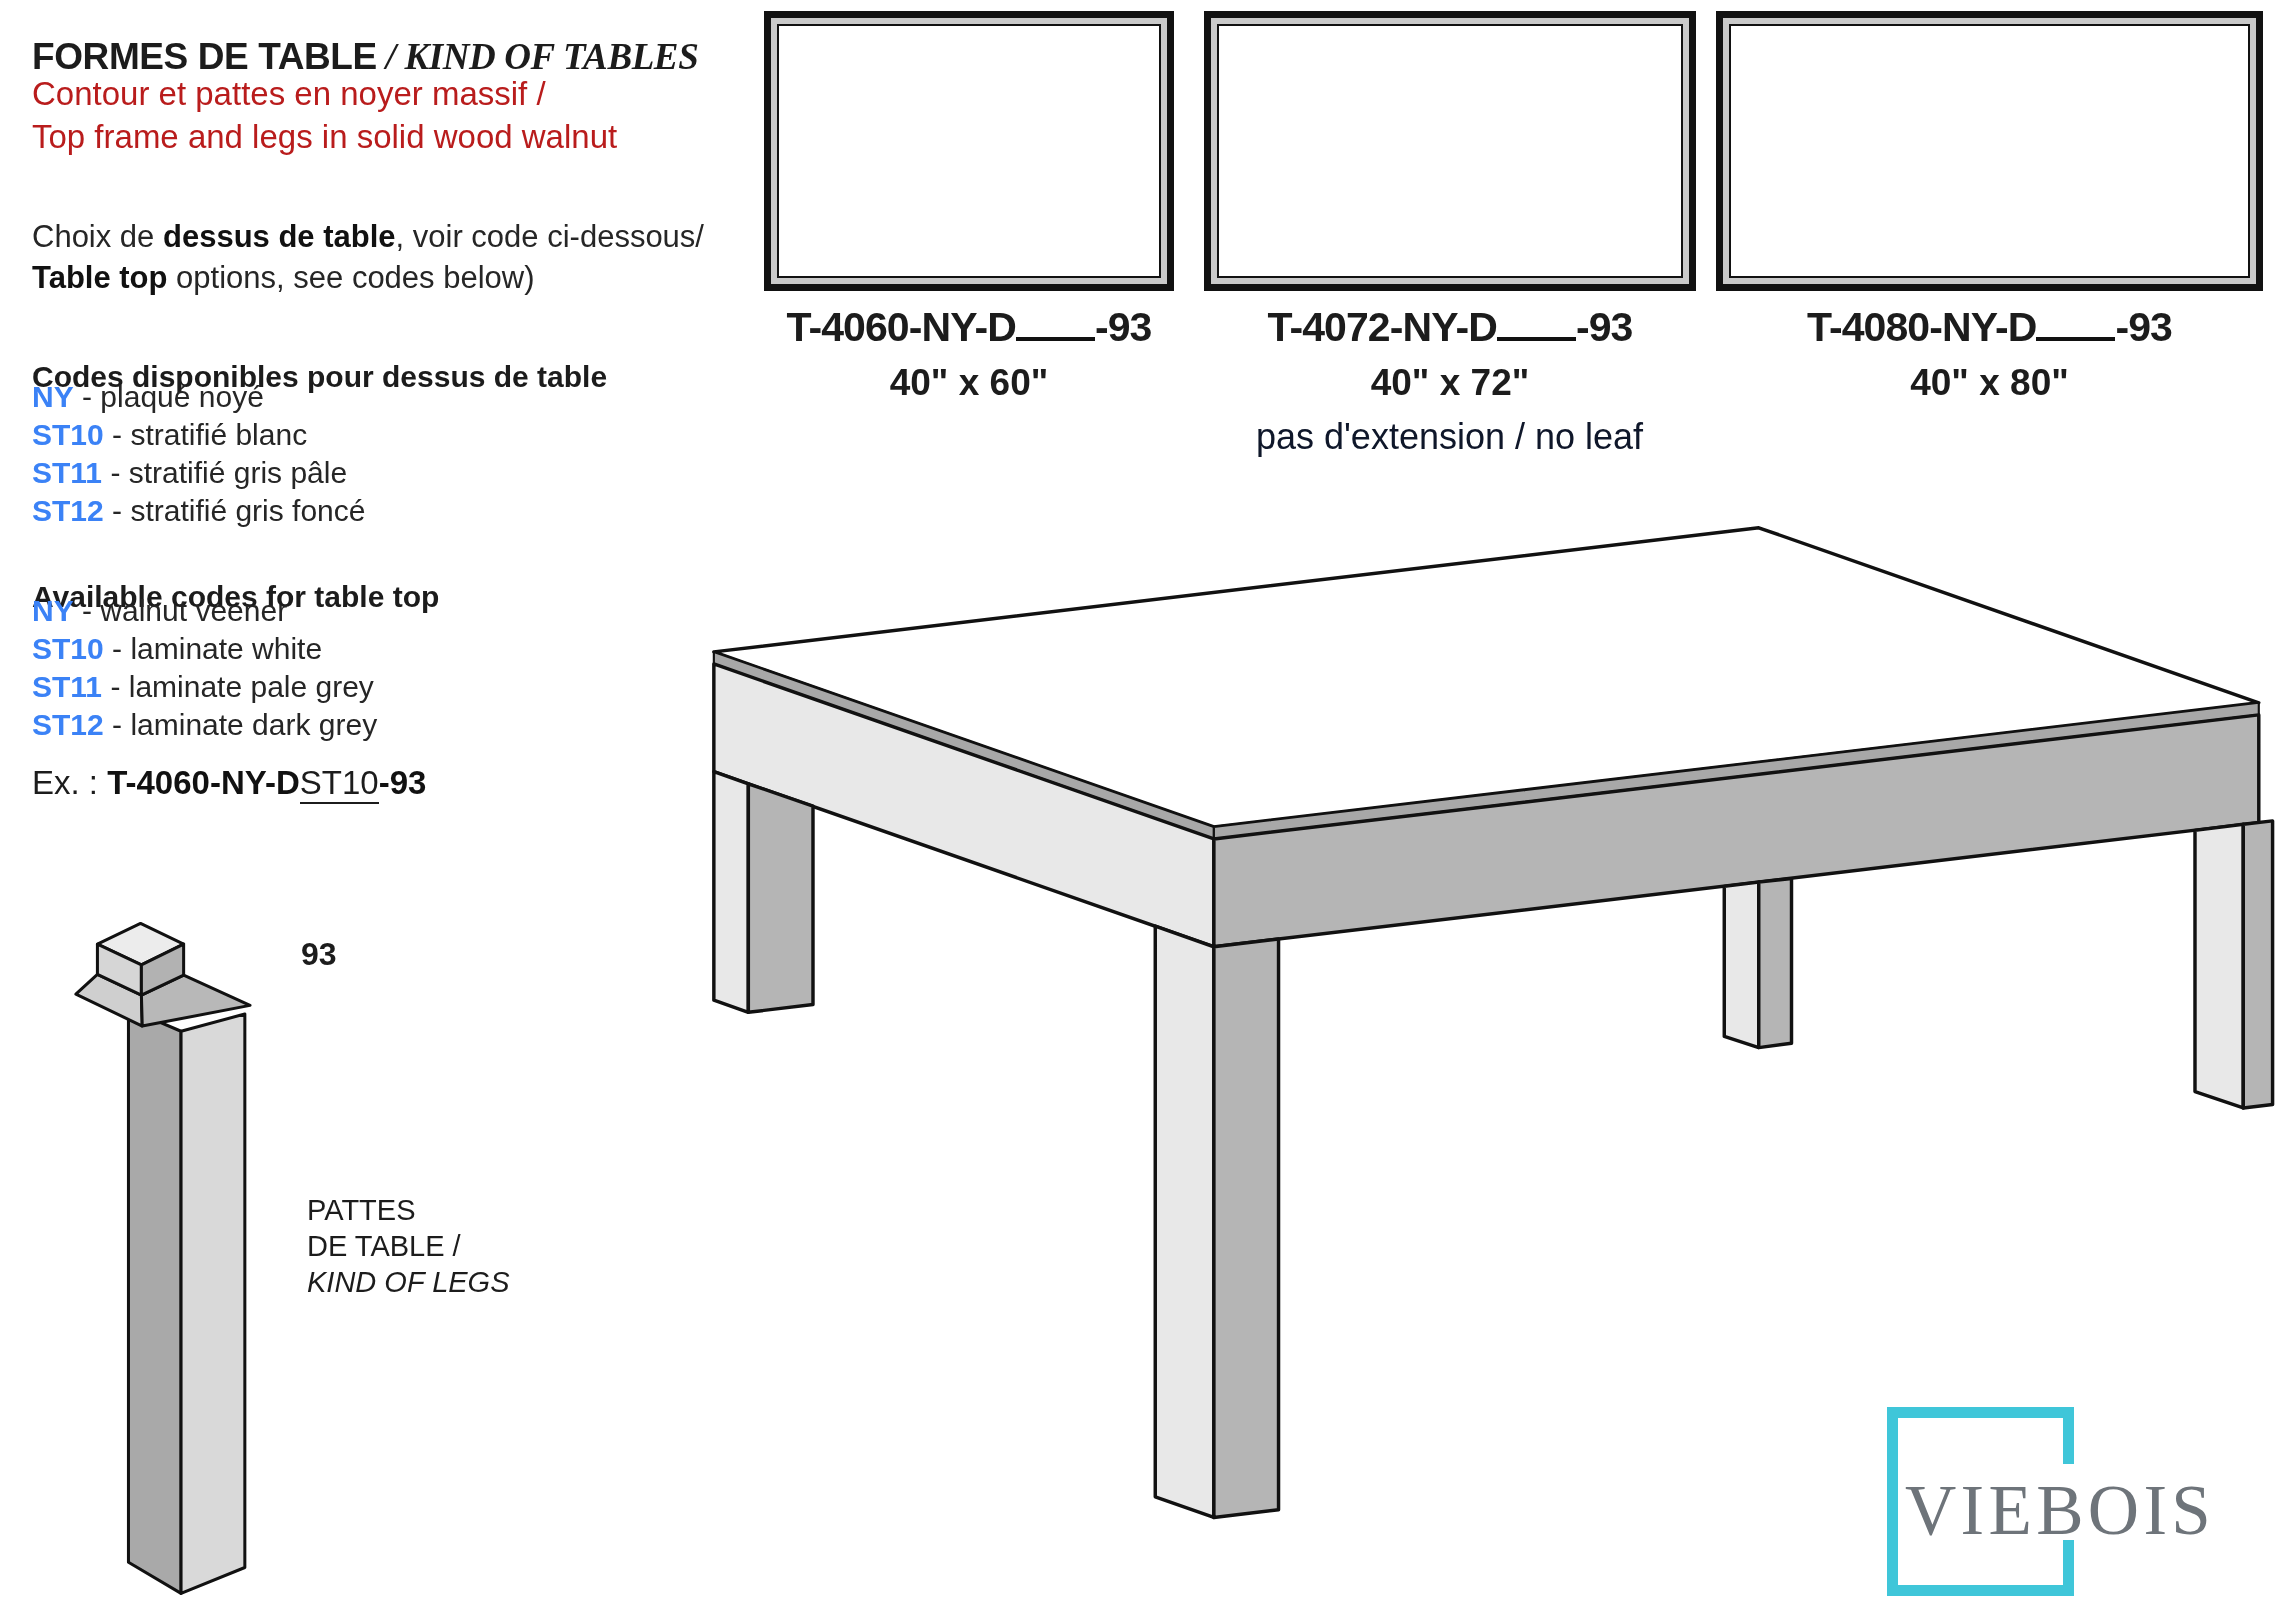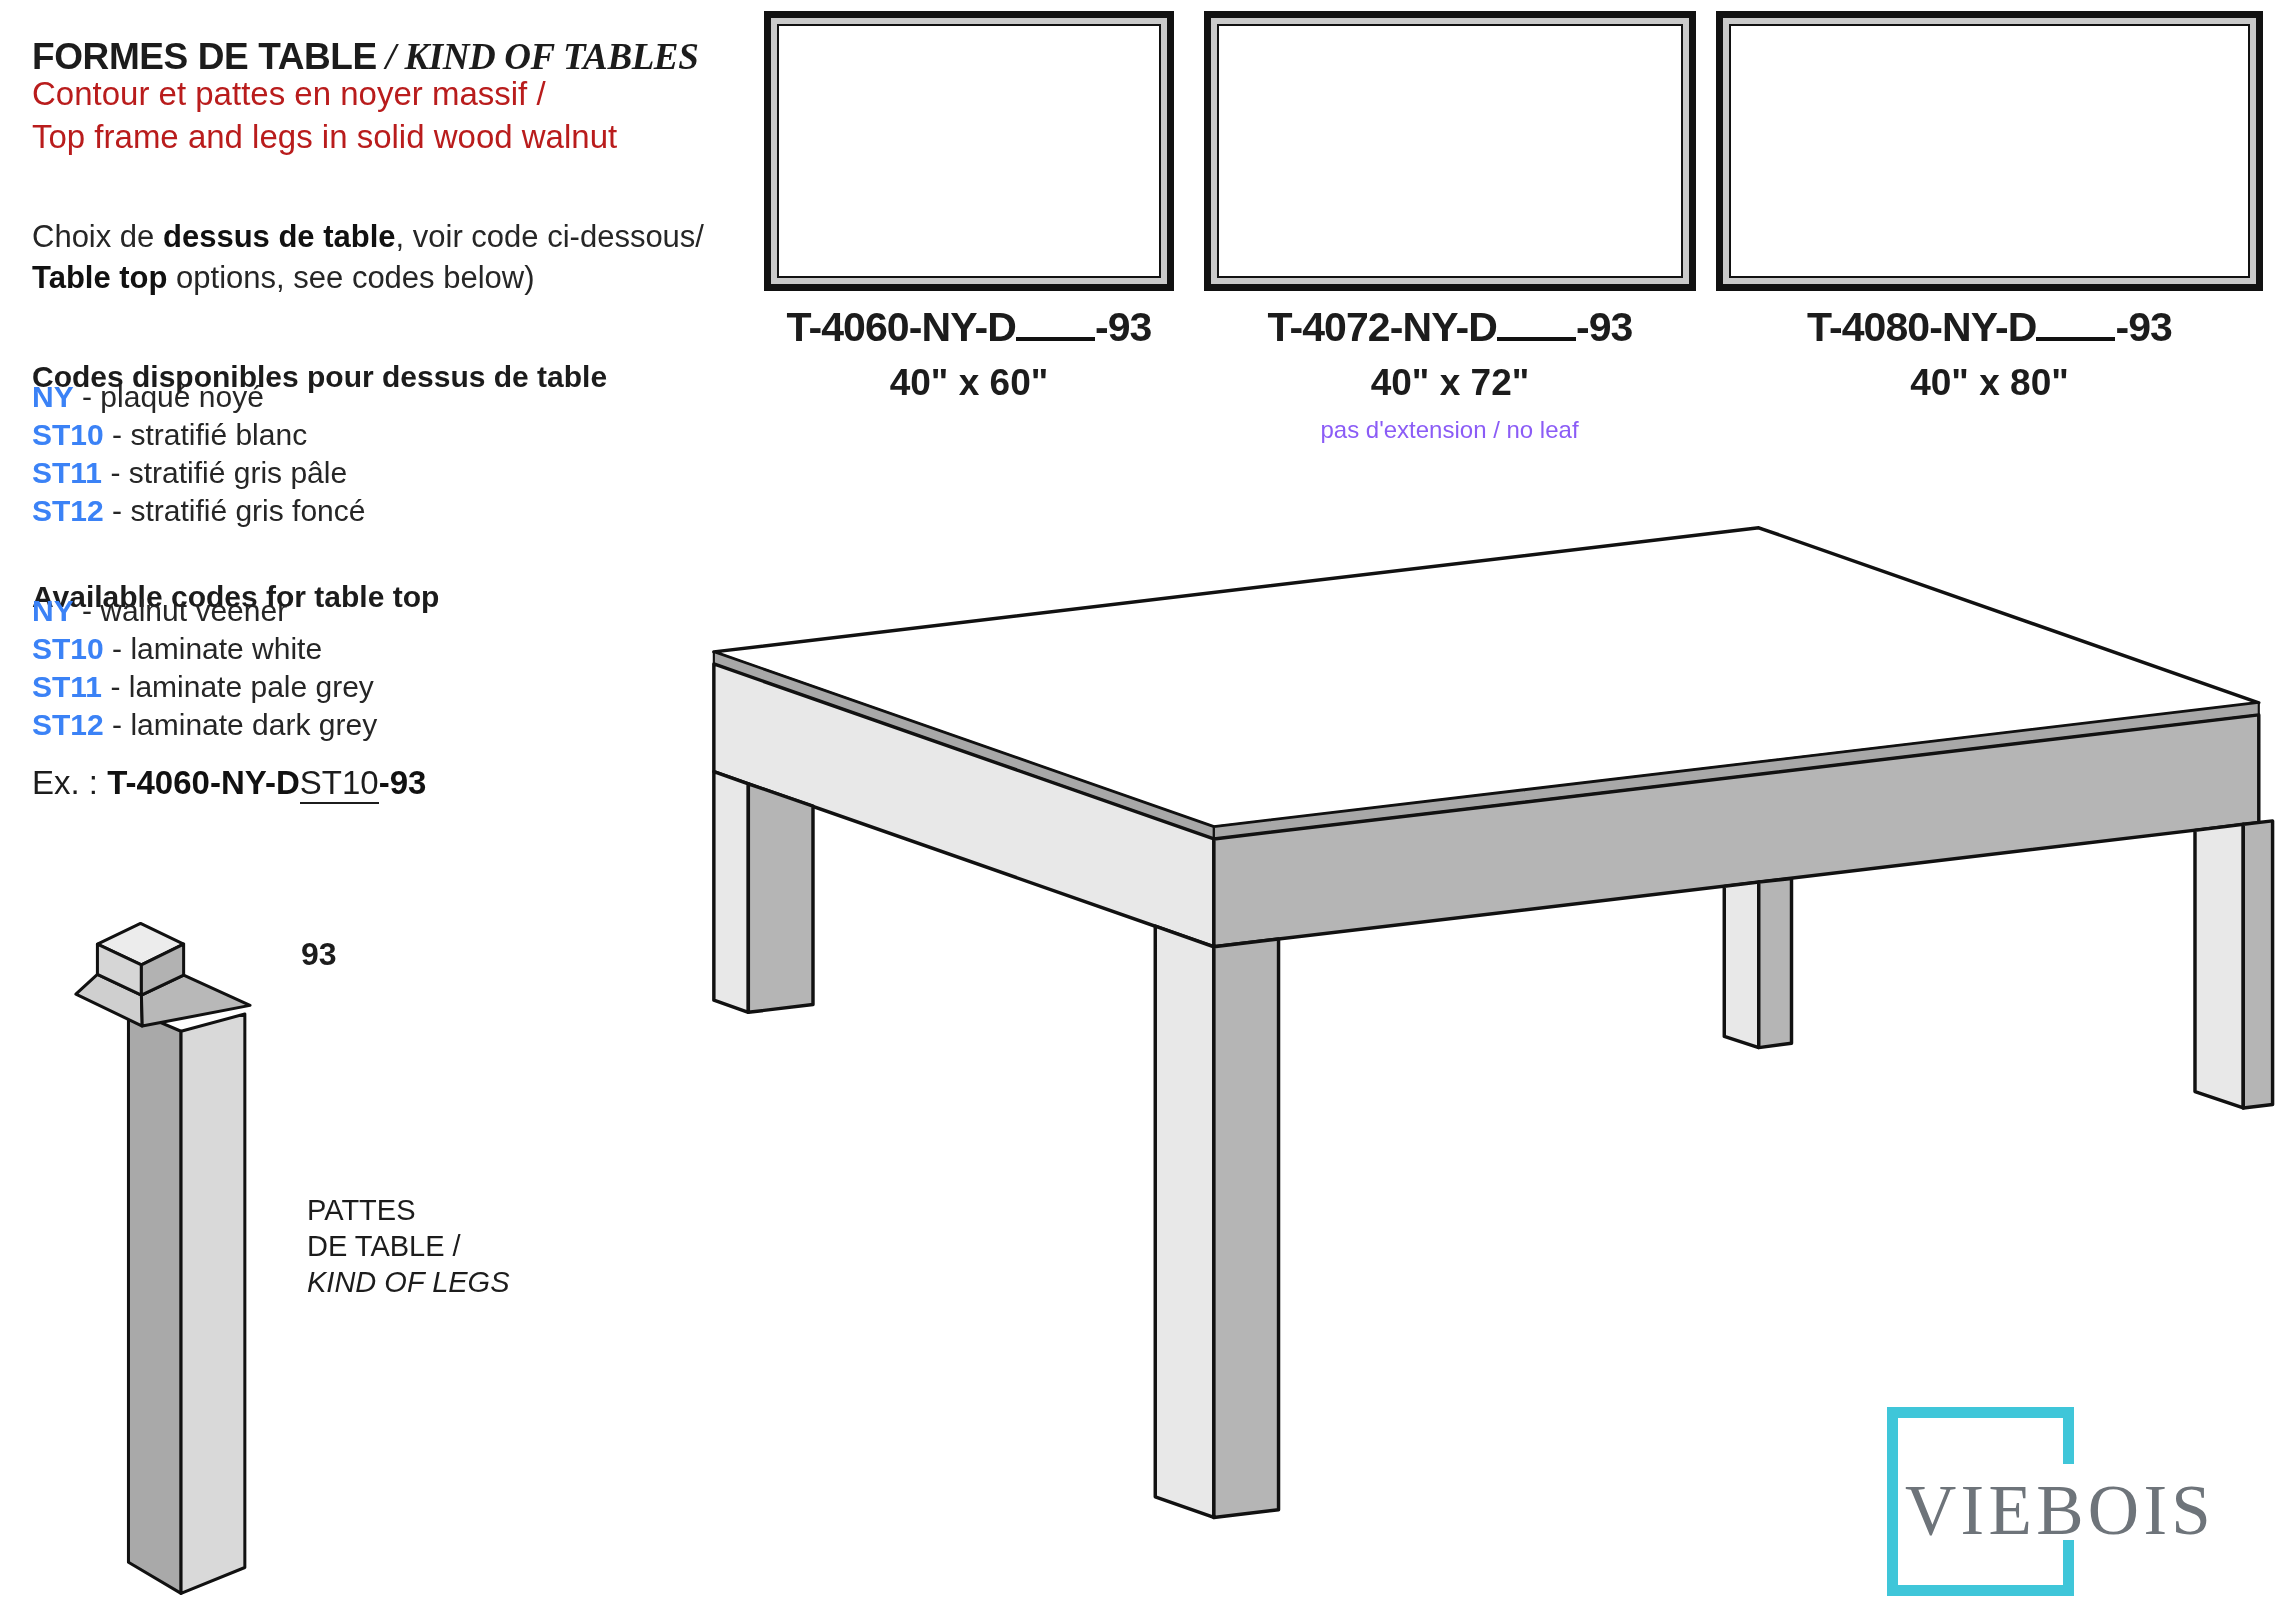--- a/index.html
+++ b/index.html
@@ -22,21 +22,21 @@
   .example .u{text-decoration:none;border-bottom:2.6px solid #1c1c1c;padding-bottom:0.9px;}
   
   .product{top:0;text-align:center;}
   .frame{box-sizing:border-box;position:absolute;left:0;top:11.2px;width:100%;height:280px;
          border:7.8px solid #111;background:#c9c9c9;padding:6px;}
   .frame-inner{box-sizing:border-box;width:100%;height:100%;border:2.6px solid #111;background:#fff;}
   .pcode{position:absolute;left:0;top:304px;width:100%;font-size:41px;font-weight:bold;
          letter-spacing:-0.9px;white-space:nowrap;}
   .pcode .blank{display:inline-block;width:79px;height:7px;border-bottom:4.3px solid #111;}
   .psize{position:absolute;left:0;top:362px;width:100%;font-size:37px;font-weight:bold;}
-  .pnote{position:absolute;left:-52px;top:416px;width:calc(100% + 103px);font-size:24px;color:#8b5cf6;}
+  .pnote{position:absolute;left:-52px;top:416px;width:calc(100% + 103px);font-size:36px;color:#0f172a;}
   
   .leg-num{left:301px;top:936px;font-size:32px;font-weight:bold;}
   .leg-caption{left:307px;top:1192px;font-size:29px;font-weight:normal;line-height:36px;}
   .leg-caption .it{font-style:italic;}
   
   .logo{left:1884px;top:1404px;width:405px;height:203px;}
   .logo-square{position:absolute;left:2.6px;top:3.4px;width:165px;height:167px;
                border:11.2px solid #3fc6d9;}
   .logo-gap{position:absolute;left:167px;top:60px;width:28px;height:76px;background:#fff;}
   .logo-text{position:absolute;left:21px;top:66px;font-family:"Liberation Serif",serif;

